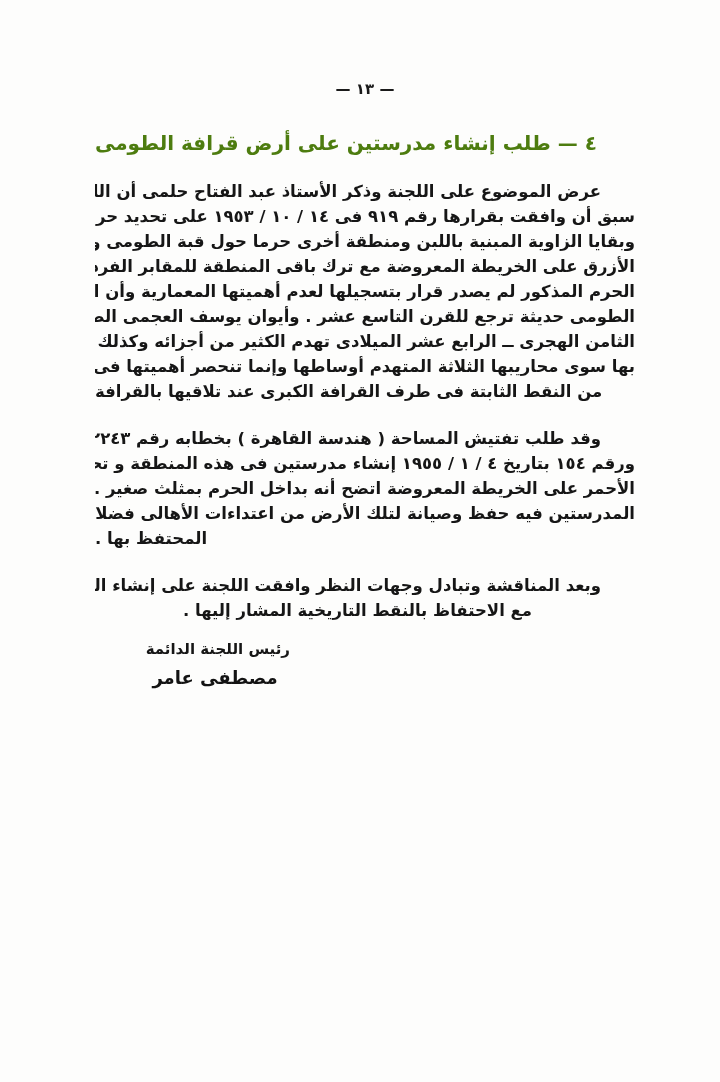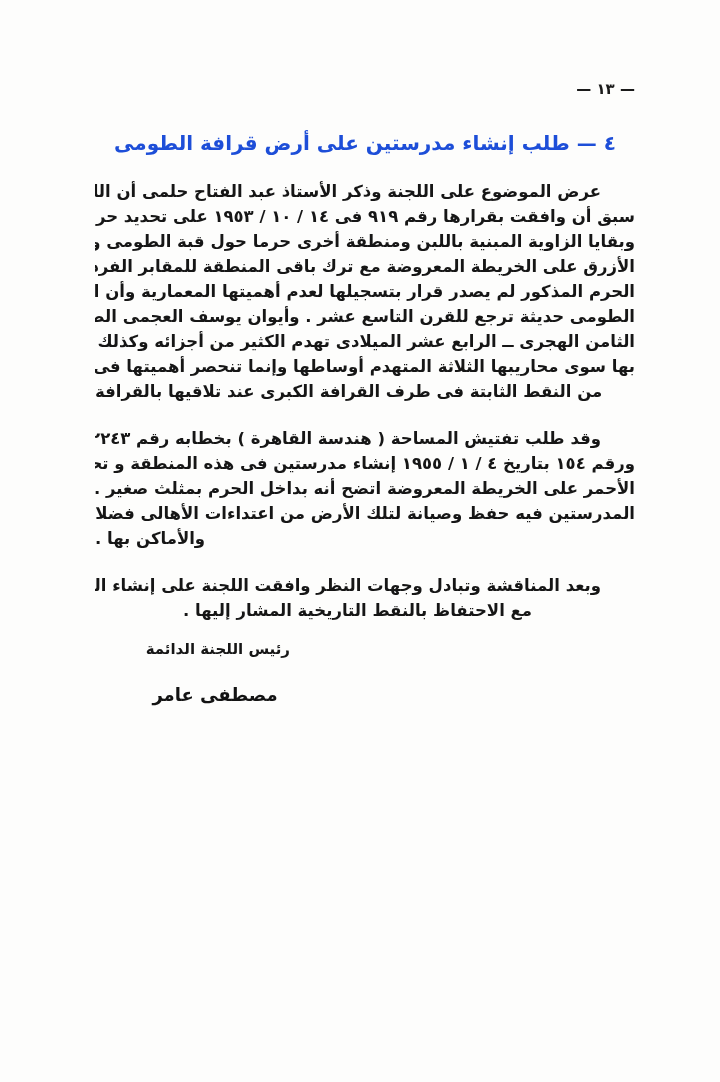--- a/index.html
+++ b/index.html
@@ -13,33 +13,34 @@
     position:relative;
     width:720px;height:1082px;
     background:#fdfdfc;
     color:#151515;
     overflow:hidden;
     direction:rtl;
   }
   .page-number{
     position:absolute;
     top:80px;left:95px;width:540px;
+    text-align:center;
     font-size:15px;
     font-weight:700;
     letter-spacing:2px;
     color:#1a1a1a;
   }
   .heading{
     position:absolute;
     top:131px;left:95px;width:540px;
     margin:0;
-    text-align:center;
+    text-align:left;
     font-size:20px;
     font-weight:700;
-    color:#1d4ed8;
+    color:#4d7c0f;
     white-space:nowrap;
   }
   .body-text{
     position:absolute;
     top:179px;left:95px;width:540px;
   }
   .paragraph{margin:0 0 22px 0;}
   .line{
     height:25px;
     line-height:25px;
@@ -71,21 +72,21 @@
   }
   .signature .sig-title{
     font-size:15px;
     font-weight:700;
     line-height:24px;
     color:#161616;
     white-space:nowrap;
     margin-left:44px;
   }
   .signature .sig-name{
-    margin-top:22px;
+    margin-top:5px;
     font-size:18px;
     font-weight:700;
     line-height:24px;
     color:#131313;
     white-space:nowrap;
   }
 </style>
 </head>
 <body>
 
@@ -105,21 +106,21 @@
         <div class="line full">الطومى حديثة ترجع للقرن التاسع عشر . وأيوان يوسف العجمى الصوفى الذى يرجع إلى القرن</div>
         <div class="line full">الثامن الهجرى ــ الرابع عشر الميلادى تهدم الكثير من أجزائه وكذلك المصلية المبنية باللبن لم يبق</div>
         <div class="line full">بها سوى محاريبها الثلاثة المتهدم أوساطها وإنما تنحصر أهميتها فى الناحية التاريخية فقط باعتبارها</div>
         <div class="line last-left">من النقط الثابتة فى طرف القرافة الكبرى عند تلاقيها بالقرافة الصغرى .</div>
       </div>
       <div class="paragraph">
         <div class="line first">وقد طلب تفتيش المساحة ( هندسة القاهرة ) بخطابه رقم ٢٢٤٣ بتاريخ ٢٢ / ١٢ / ١٩٥٤</div>
         <div class="line full">ورقم ١٥٤ بتاريخ ٤ / ١ / ١٩٥٥ إنشاء مدرستين فى هذه المنطقة و تحديد الموقع المطلوب باللون</div>
         <div class="line full">الأحمر على الخريطة المعروضة اتضح أنه بداخل الحرم بمثلث صغير .  ونظرا لأنــــ إنشاء</div>
         <div class="line full">المدرستين فيه حفظ وصيانة لتلك الأرض من اعتداءات الأهالى فضلا عن أنه لا ضرر على النقط</div>
-        <div class="line last-left">والأماكن بها .</div>
+        <div class="line last-left">المحتفظ بها .</div>
       </div>
       <div class="paragraph">
         <div class="line first">وبعد المناقشة وتبادل وجهات النظر وافقت اللجنة على إنشاء المدرستين فى هــذا الموقع</div>
         <div class="line last-inset">مع الاحتفاظ بالنقط التاريخية المشار إليها .</div>
       </div>
     </div>
 
   <div class="signature">
     <div class="sig-title">رئيس اللجنة الدائمة</div>
     <div class="sig-name">مصطفى عامر</div>

